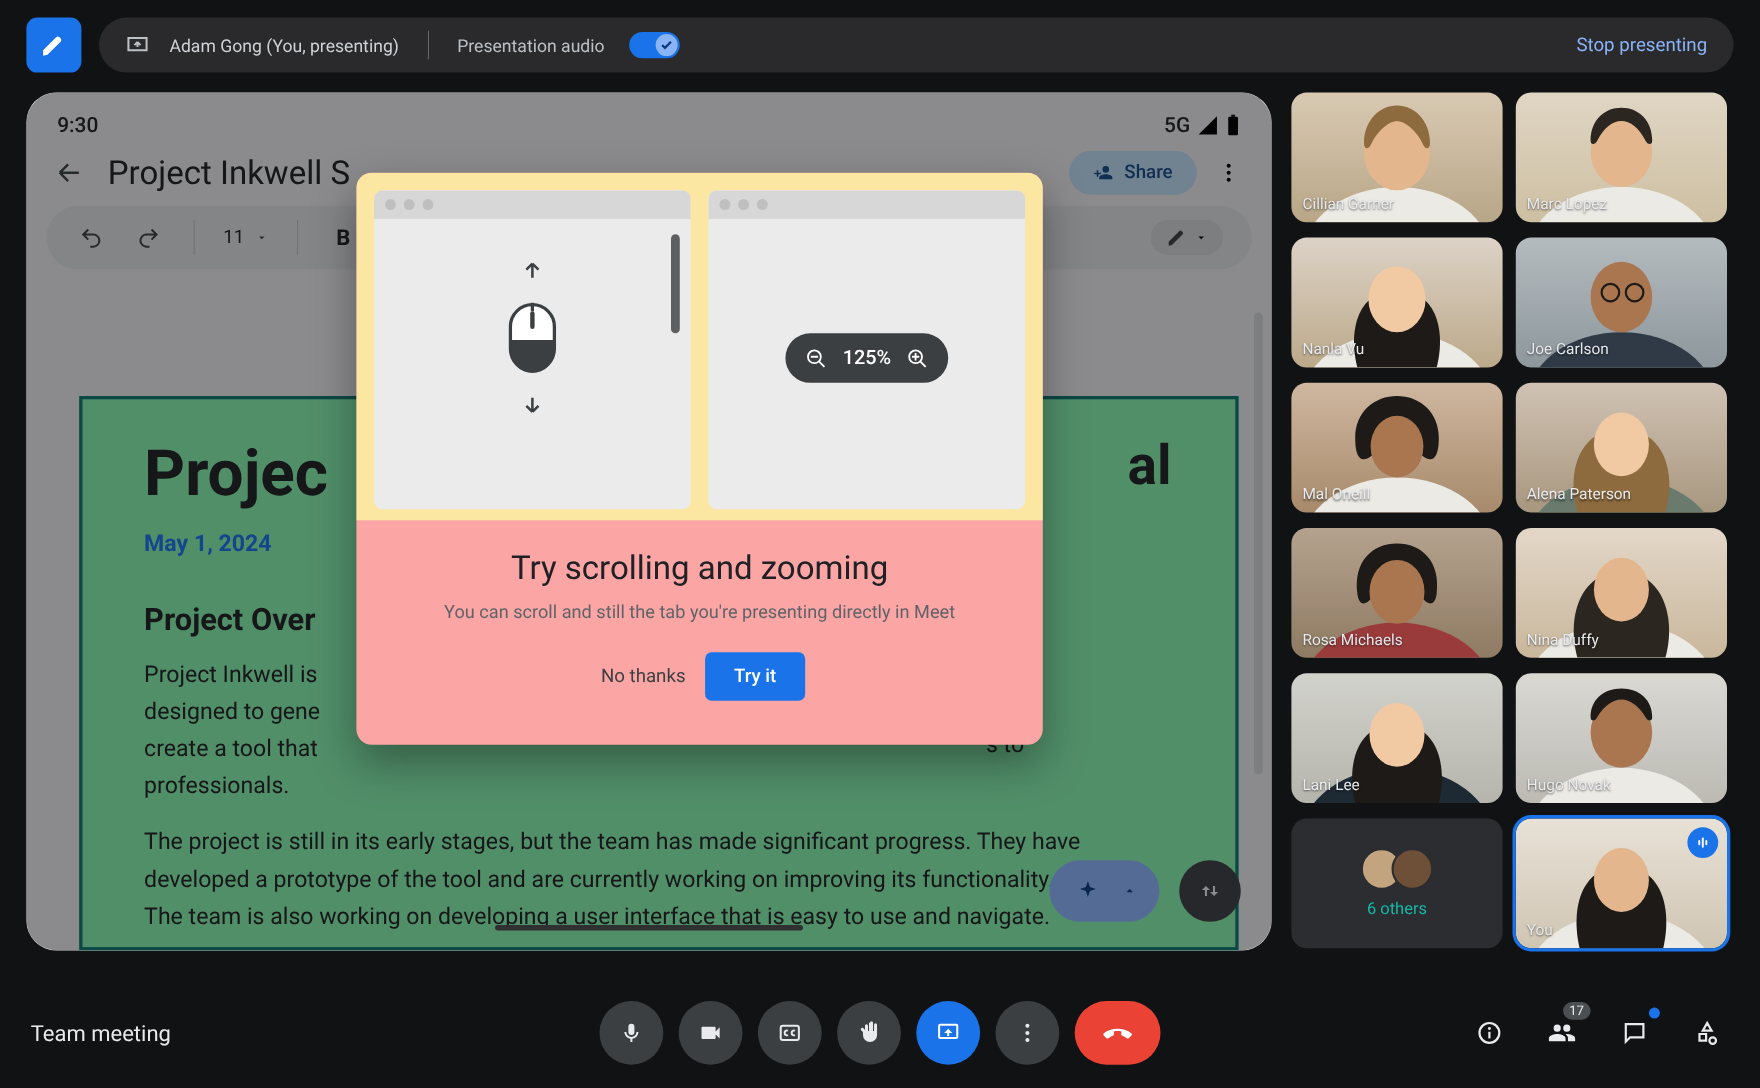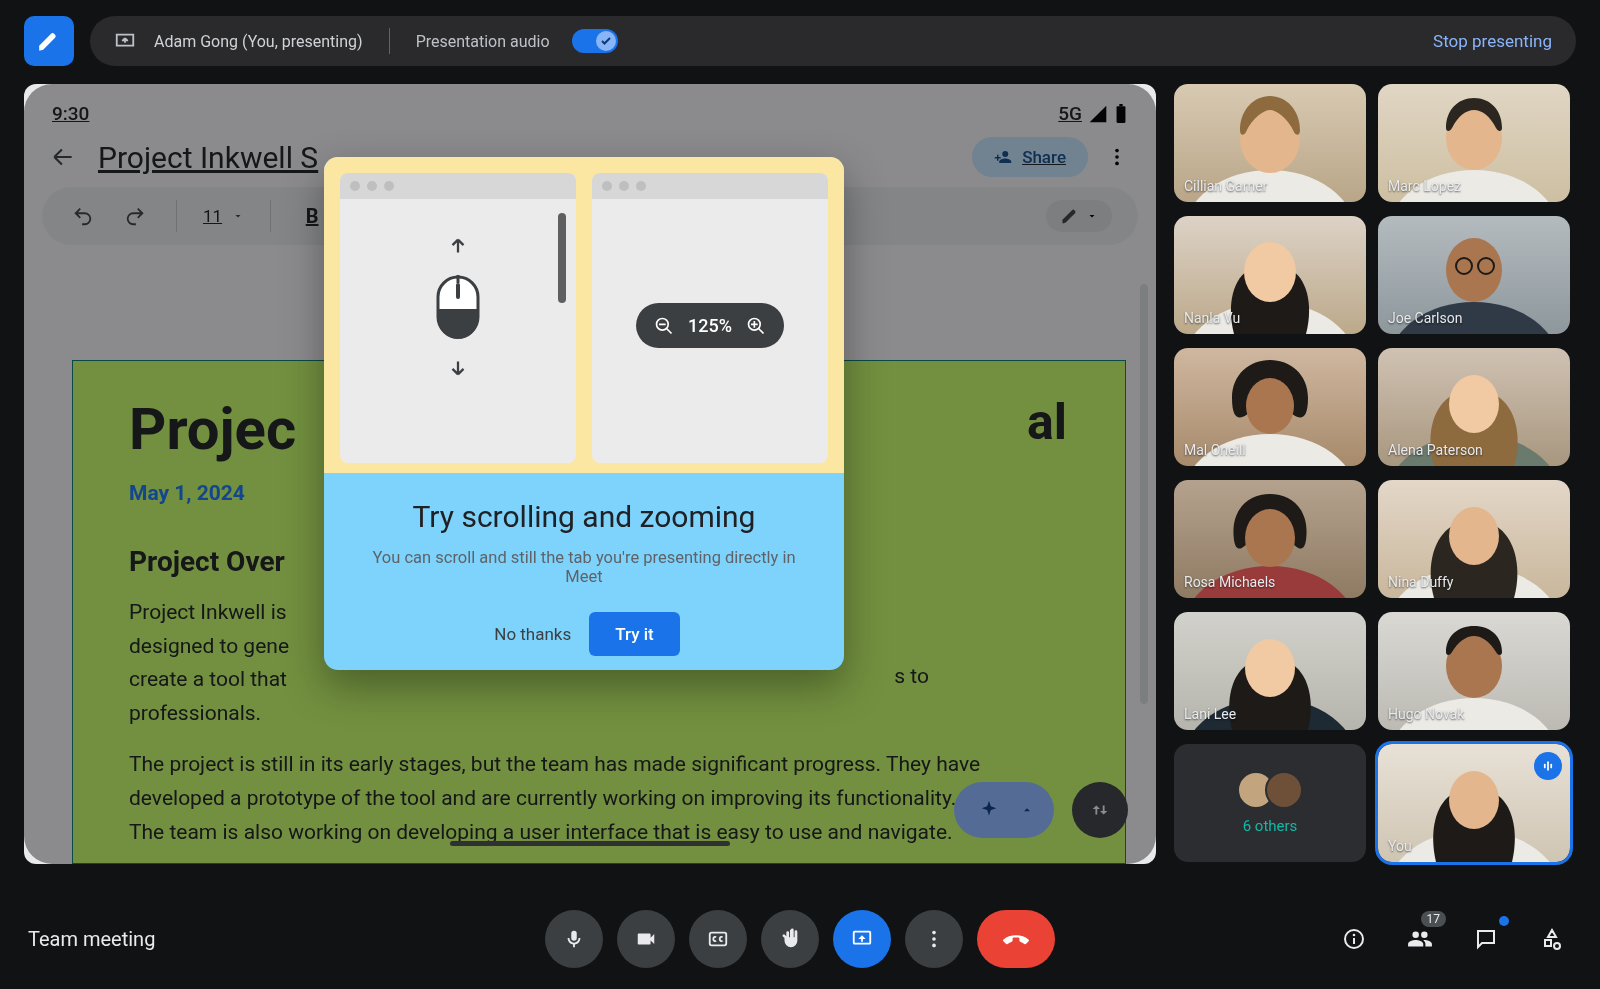--- a/index.html
+++ b/index.html
@@ -34,22 +34,22 @@
   border-radius:50%; background:#8ab4f8;
   display:flex; align-items:center; justify-content:center;
 }
 .stop-present { margin-left:auto; color:#8ab4f8; font-size:17px; }
 
 
 .stage { position:relative; margin:10px 24px 0 24px; display:flex; gap:18px; }
 
 
 .share-panel {
-  width:1132px; height:780px; background:#e8e9eb; border-radius:12px;
-  position:relative; overflow:hidden; color:#202124;text-decoration:underline;
+  width:1132px; height:780px; background:#e8e9eb; border-radius:27px;
+  position:relative; overflow:hidden; color:#202124;
 }
 .phone-status { display:flex; align-items:center; padding:18px 28px 6px 28px; font-size:19px; font-weight:500;}
 .phone-status .right { margin-left:auto; display:flex; align-items:center; gap:6px;justify-content:flex-end; }
 
 .doc-titlebar { display:flex; align-items:center; padding:6px 24px 10px 24px; }
 .doc-title { font-size:30px; font-weight:400; margin-left:20px; }
 .share-btn {
   margin-left:auto; background:#bcd9f0; color:#174a84;
   border-radius:22px; padding:10px 22px; display:flex; align-items:center;
   gap:10px; font-weight:500; font-size:17px;
@@ -61,21 +61,21 @@
   display:flex; align-items:center; padding:0 26px; gap:22px;
 }
 .toolbar .divider { width:1px; height:32px; background:#b9bcbf; margin:0 4px;}
 .font-size { display:flex; align-items:center; gap:10px; font-size:17px; }
 .pen-sel { margin-left:auto; display:flex; align-items:center; gap:6px;
   background:#cfd2d4; border-radius:22px; padding:6px 14px;}
 .tbtn { width:30px; height:30px; display:flex; align-items:center; justify-content:center; }
 
 .doc-canvas {
   position:absolute; left:48px; right:30px; top:276px; bottom:0;
-  border:1px solid #0f766e; background:#bef264; padding:34px 56px;
+  border:3px solid #0f766e; background:#86efac; padding:34px 56px;
 }
 .doc-h1 { font-size:58px; font-weight:700; }
 .doc-h1-suffix { position:absolute; right:58px; top:32px; font-size:50px; font-weight:700; }
 .doc-date { color:#1a73e8; font-weight:700; font-size:21px; margin-top:18px;}
 .doc-h2 { font-size:28px; font-weight:700; margin-top:40px; }
 .doc-p { font-size:21px; line-height:1.6; margin-top:18px; max-width:860px;}
 .doc-p .rtail { position:absolute; right:60px; }
 .scrollbar-fake { position:absolute; right:8px; top:200px; width:8px; height:420px; background:#d0d2d4; border-radius:4px;}
 .bottom-handle { position:absolute; left:50%; bottom:18px; transform:translateX(-50%); width:280px; height:5px; background:#4a4c4e; border-radius:3px;}
 
@@ -123,34 +123,34 @@
 .ctl.primary { background:#1a73e8; }
 .ctl.danger { width:78px; border-radius:30px; background:#ea4335; }
 .ri { width:40px; height:40px; display:flex; align-items:center; justify-content:center; position:relative;}
 .badge-num { position:absolute; top:-8px; right:-6px; background:#4c4f52; color:#e8eaed;
   font-size:12px; padding:1px 6px; border-radius:10px;}
 .dot { position:absolute; top:-3px; right:-3px; width:10px; height:10px; border-radius:50%; background:#1a73e8;}
 
 
 .modal-wrap { position:absolute; inset:0; }
 .modal {
-  position:absolute; left:300px; top:73px; width:520px;
-  background:#7dd3fc; border-radius:14px; overflow:hidden; color:#202124;
+  position:absolute; left:300px; top:73px; width:624px;
+  background:#fca5a5; border-radius:14px; overflow:hidden; color:#202124;
   box-shadow:0 16px 40px rgba(0,0,0,.35);
 }
 .modal .hero { background:#fbe7a2; padding:16px 16px 10px 16px; display:flex; gap:16px;}
 .hero-card { flex:1; background:#ebebeb; border-radius:8px; height:290px; overflow:hidden; position:relative;}
 .hero-card .chrome { height:26px; background:#d7d7d7; display:flex; align-items:center; gap:7px; padding-left:10px;}
 .hero-card .chrome .d { width:10px; height:10px; border-radius:50%; background:#bfbfbf;}
 .hero-card .sb { position:absolute; right:10px; top:40px; width:8px; height:90px; background:#5e5f61; border-radius:4px;}
 .zoom-pill { position:absolute; left:50%; top:130px; transform:translateX(-50%);
   background:#3c3f42; color:#fff; border-radius:28px; padding:12px 18px;
   display:flex; align-items:center; gap:14px; font-size:18px; font-weight:500;}
 .mouse-wrap { position:absolute; left:50%; top:62px; transform:translateX(-50%); display:flex; flex-direction:column; align-items:center; gap:18px;}
-.modal-body { padding:26px 30px 14px 30px; text-align:center;}
+.modal-body { padding:26px 30px 40px 30px; text-align:center;}
 .modal-body h2 { font-size:30px; font-weight:400; }
 .modal-body p { color:#5f6368; font-size:16.5px; margin-top:14px;}
 .modal-actions { display:flex; justify-content:center; gap:12px; margin-top:26px;}
 .btn-text { color:#3c4043; font-size:17px; padding:12px 6px;}
 .btn-filled { background:#1a73e8; color:#fff; font-size:17px; font-weight:500;
   border-radius:6px; padding:12px 26px;}
 
 .dim-overlay { position:absolute; inset:0; background:rgba(10,10,12,.42); pointer-events:none; border-radius:28px;}
 </style>
 </head>

